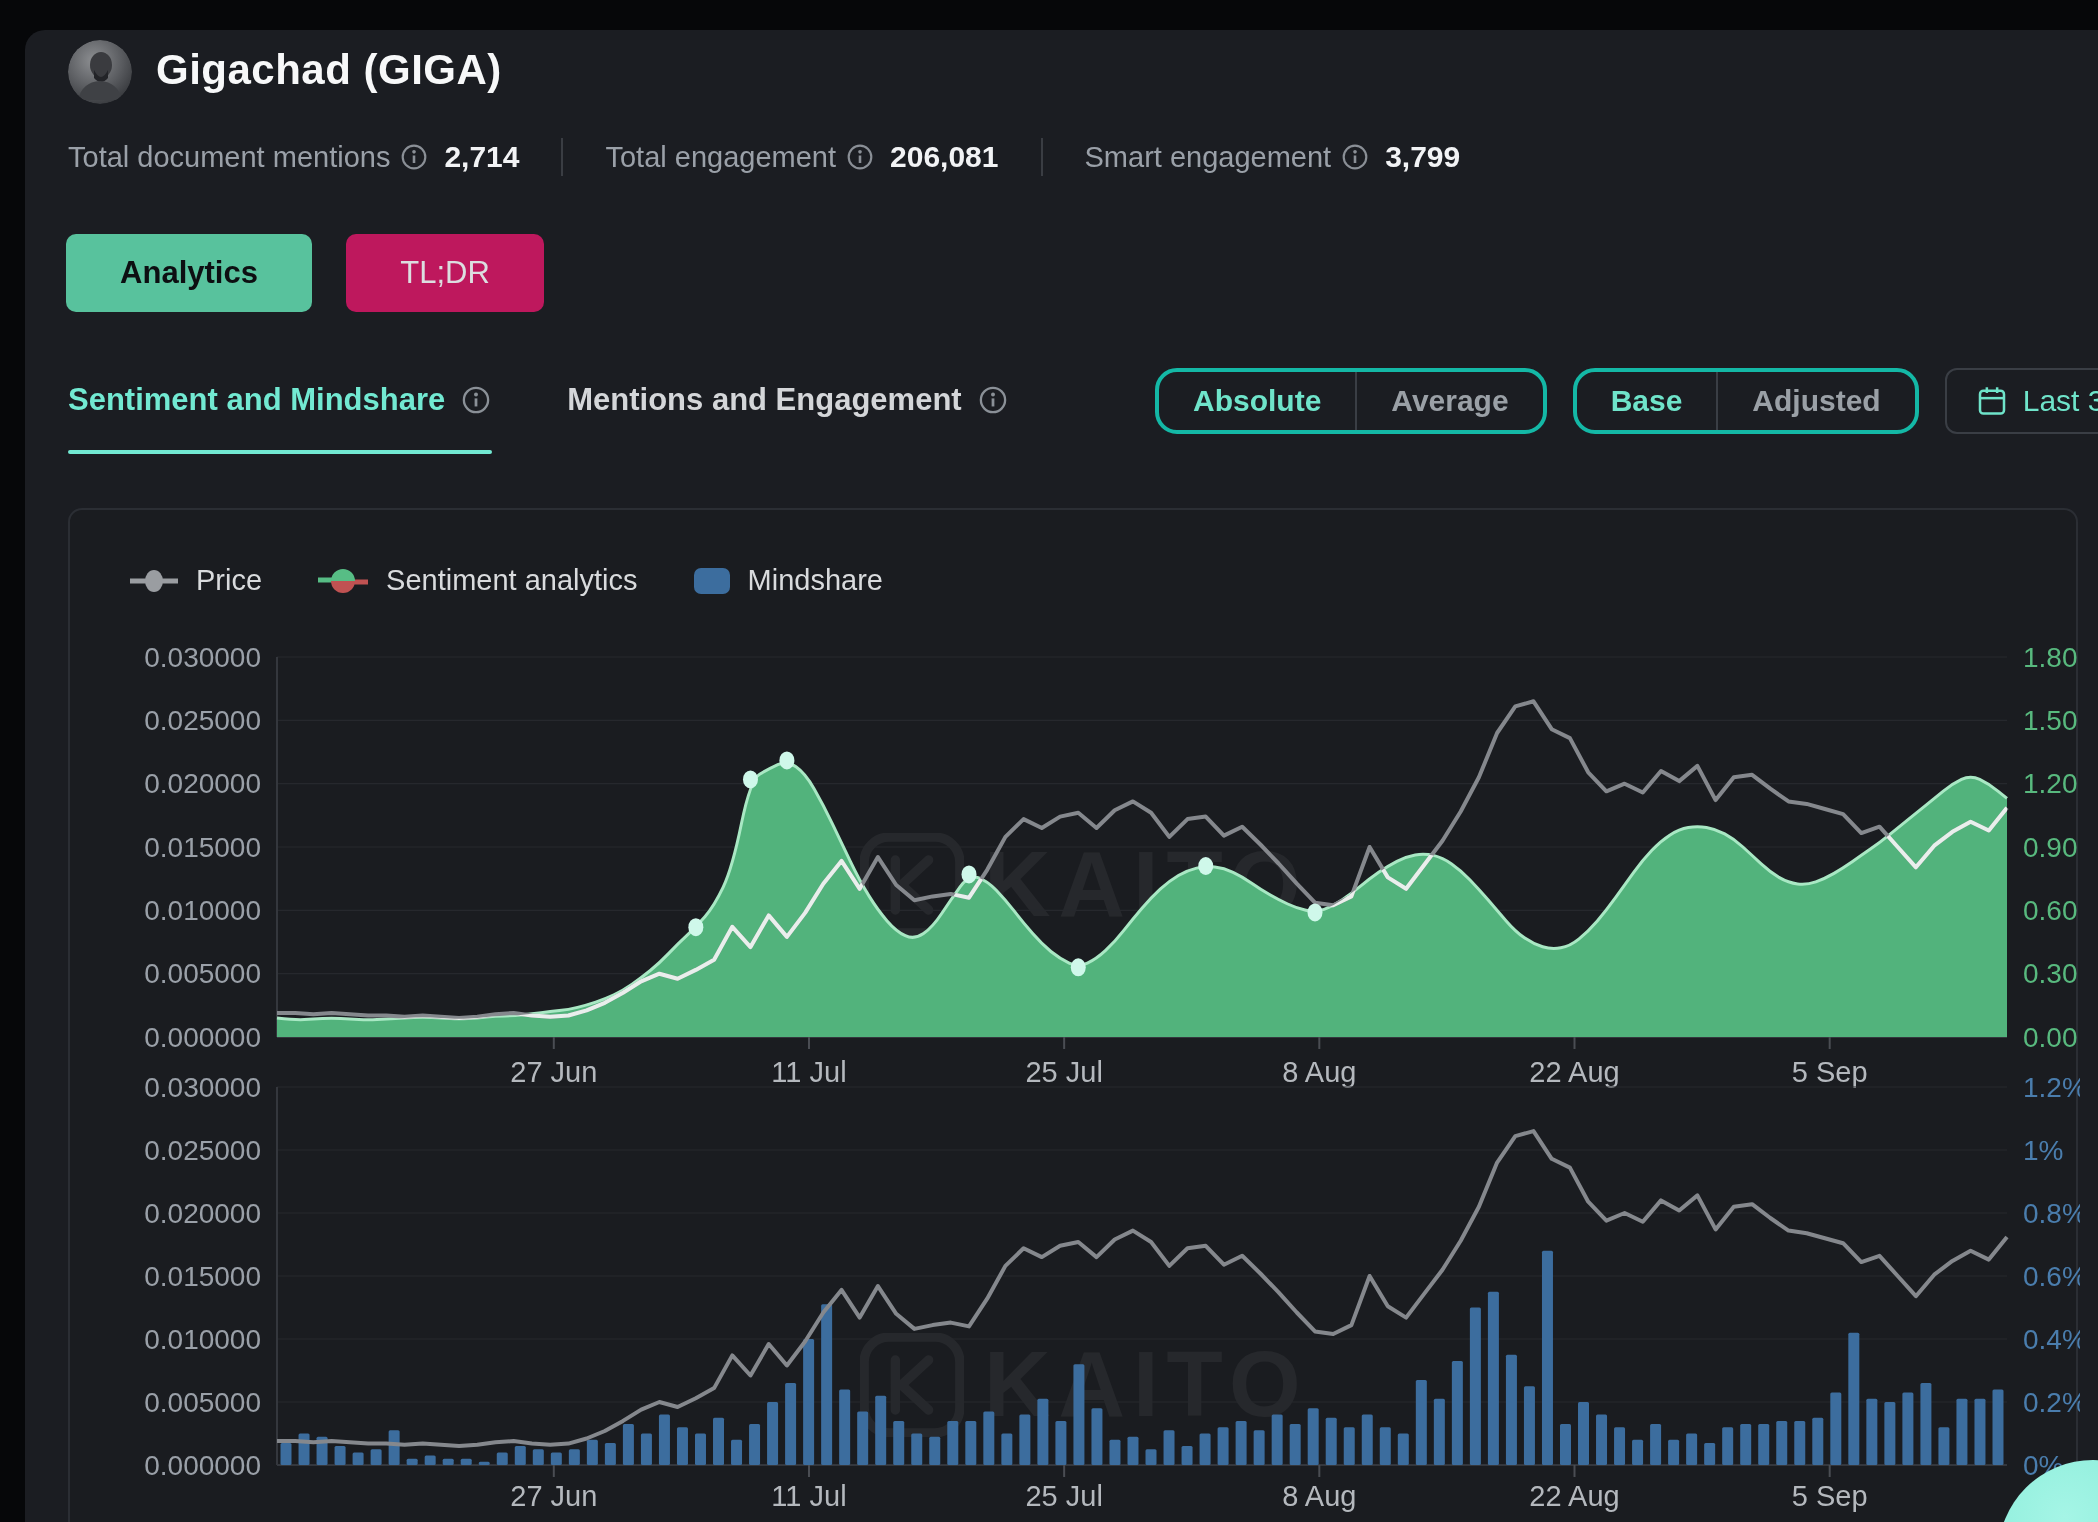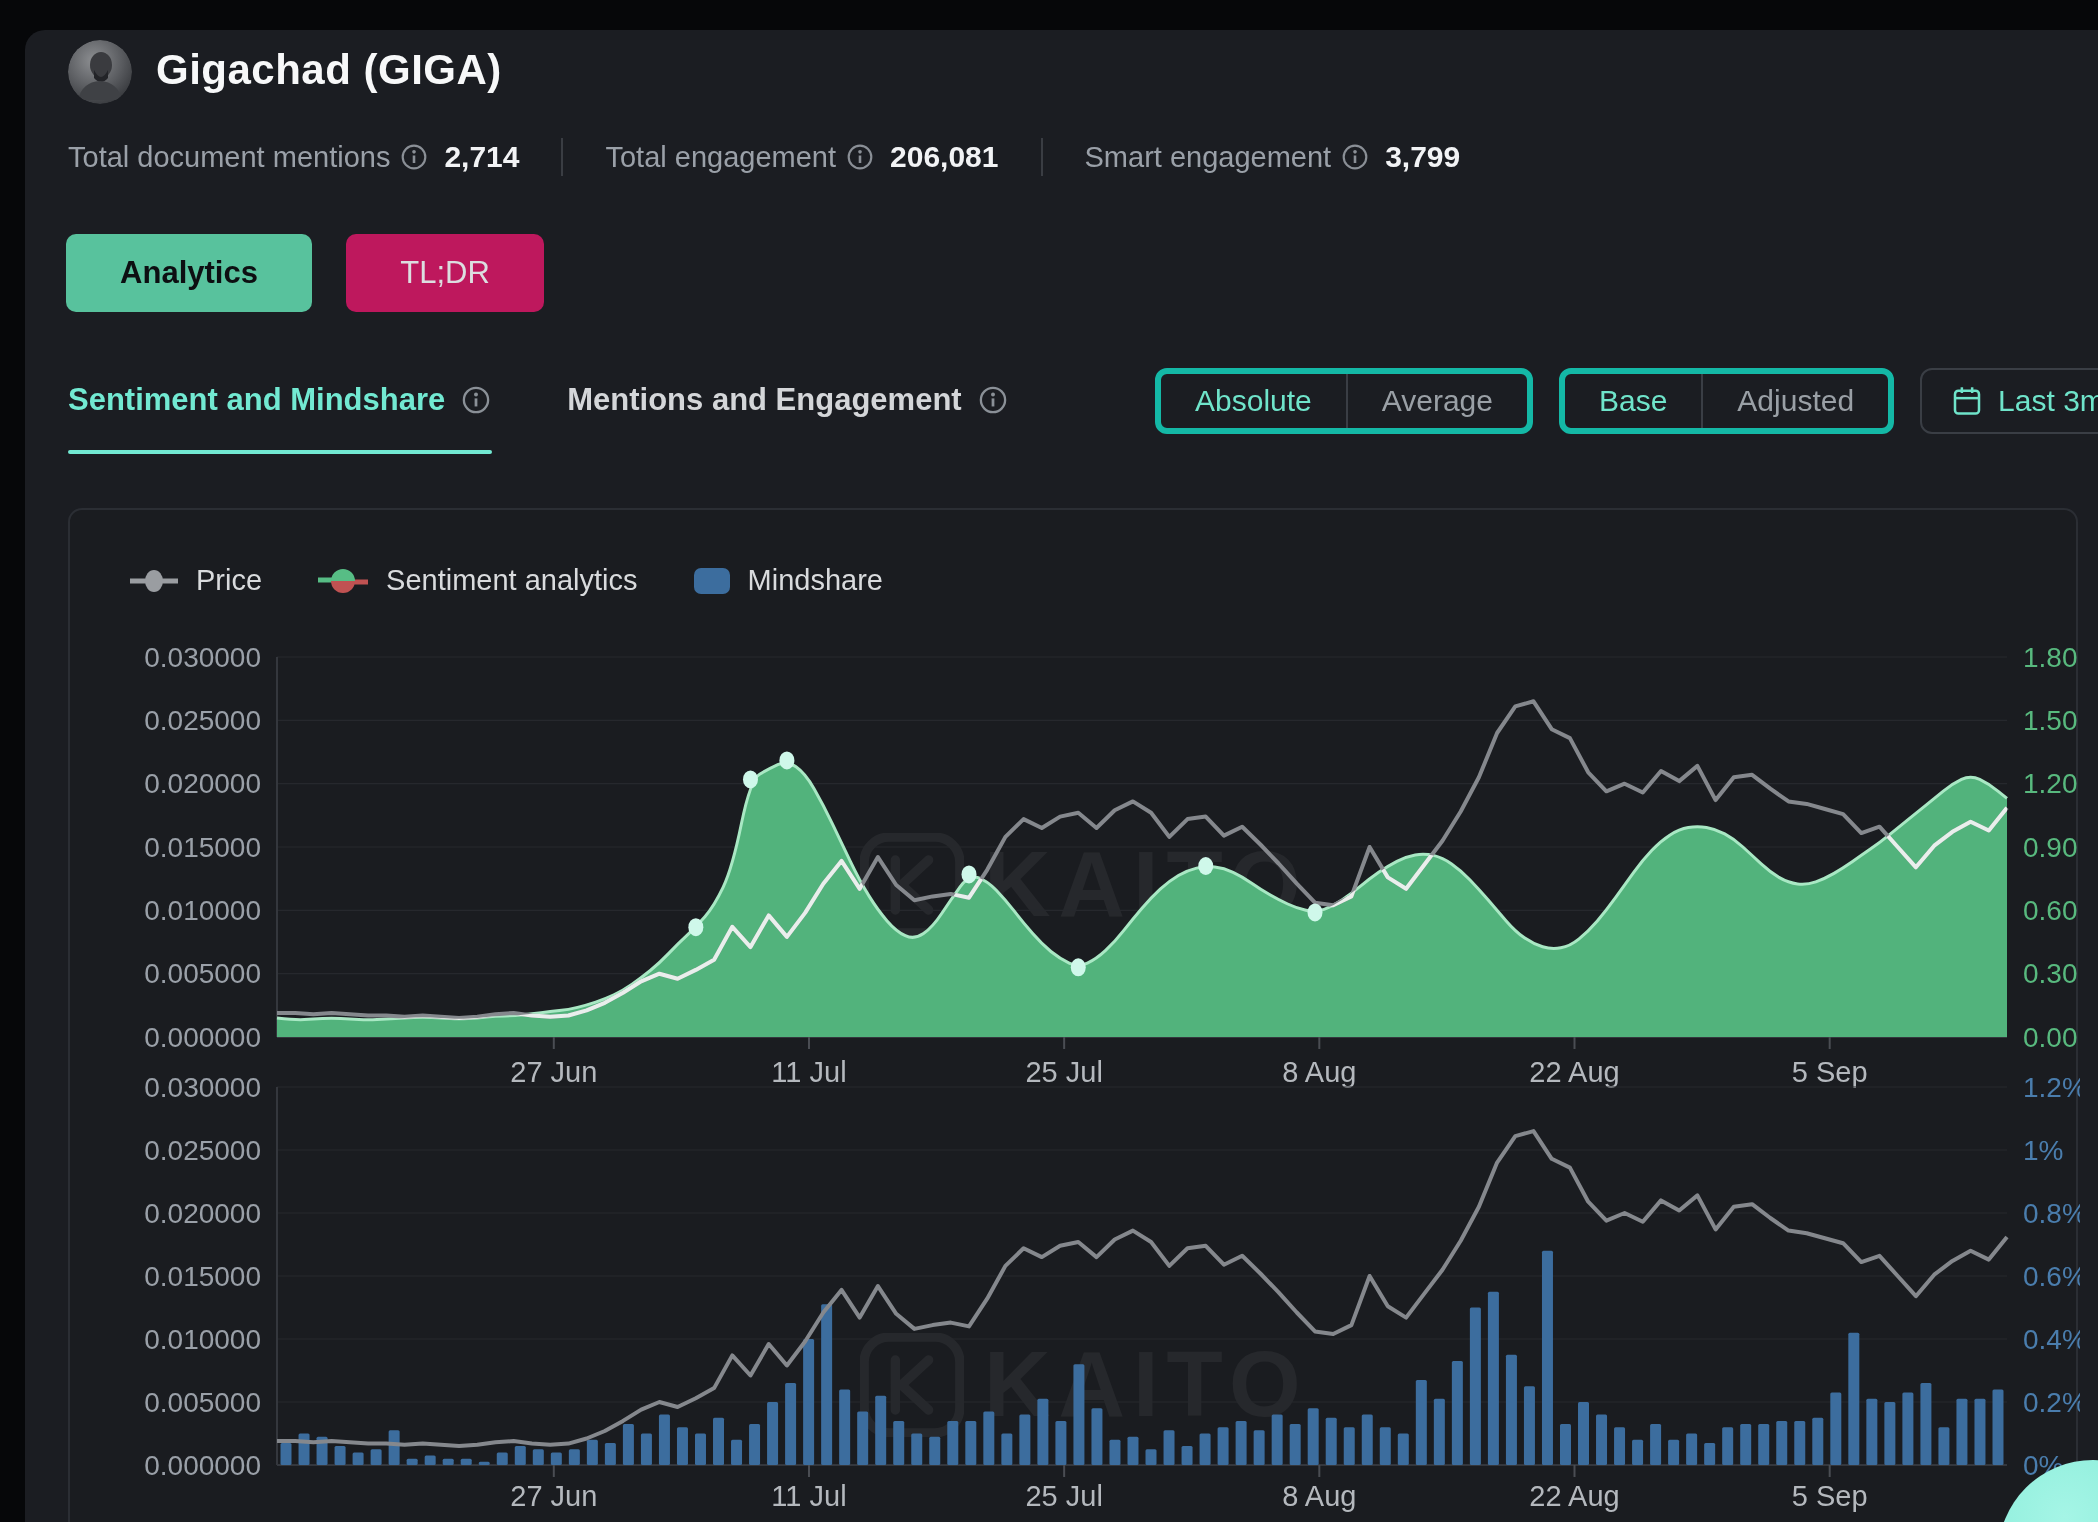--- a/index.html
+++ b/index.html
@@ -32,21 +32,21 @@
   .subtab { display:flex; align-items:center; cursor:pointer; }
   .subtab-label { font-size:31px; font-weight:700; }
   .subtab.active .subtab-label { color:#72e9d2; }
   .subtab.inactive .subtab-label { color:#d4d6d9; }
   .subtab-info { margin-left:16px; display:flex; align-items:center; }
   .subtab-gap { width:76px; }
   .subtab-underline { position:absolute; left:43px; top:420px; width:424px; height:4px; background:#72e9d2; border-radius:2px; }
 
   
   .controls-row { position:absolute; left:1130px; top:338px; display:flex; gap:26px; }
-  .toggle-group { display:flex; border:6px solid #14b8a6; border-radius:12px; height:66px; overflow:hidden; }
+  .toggle-group { display:flex; border:4px solid #14b8a6; border-radius:22px; height:66px; overflow:hidden;font-weight:bold; }
   .toggle-cell { display:flex; align-items:center; justify-content:center; padding:0 34px; font-size:30px; cursor:pointer; white-space:nowrap; }
   .toggle-cell.on { color:#6fe4ca; }
   .toggle-cell.off { color:#9aa0a6; }
   .toggle-div { width:2px; background:#3a3e45; }
   .range-btn { display:flex; align-items:center; gap:16px; border:2px solid #3a3e45; border-radius:12px;
                height:66px; padding:0 30px; color:#6fe4ca; font-size:30px; cursor:pointer; white-space:nowrap; }
 
   
   .card { position:absolute; left:43px; top:478px; width:2010px; height:1070px;
           border:2px solid #2b2e34; border-radius:14px; background:#1a1c20; }

